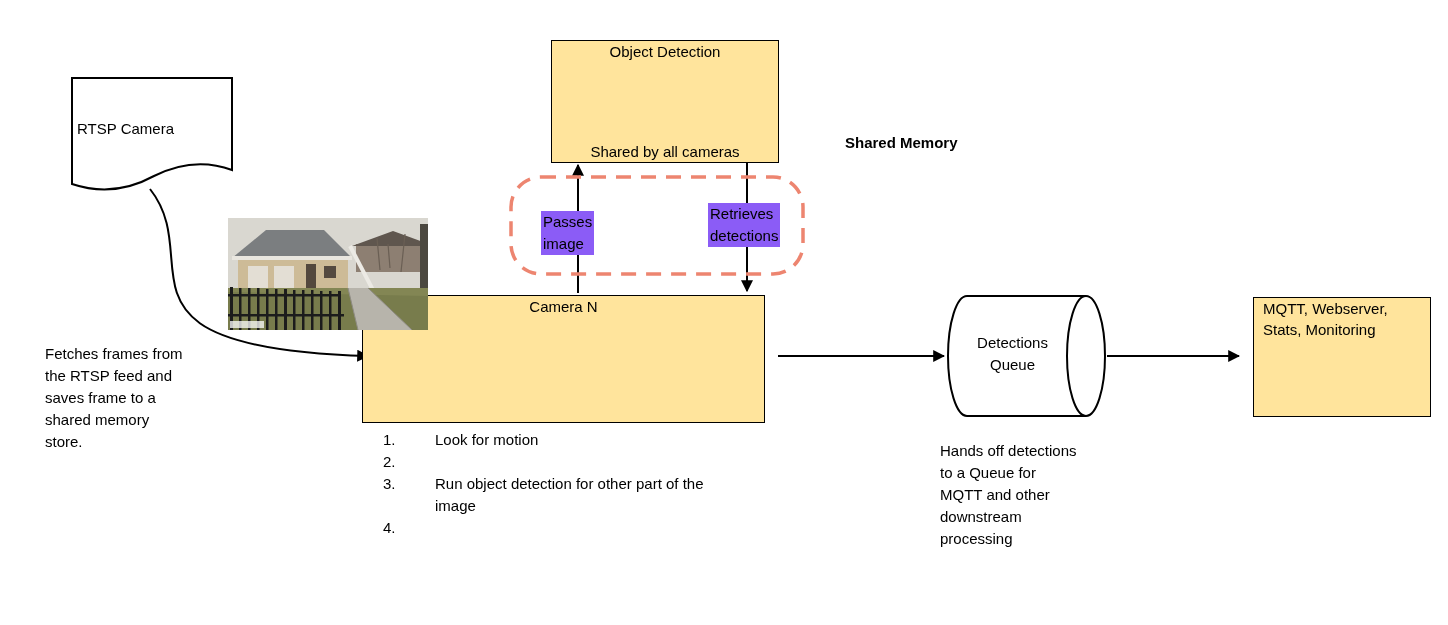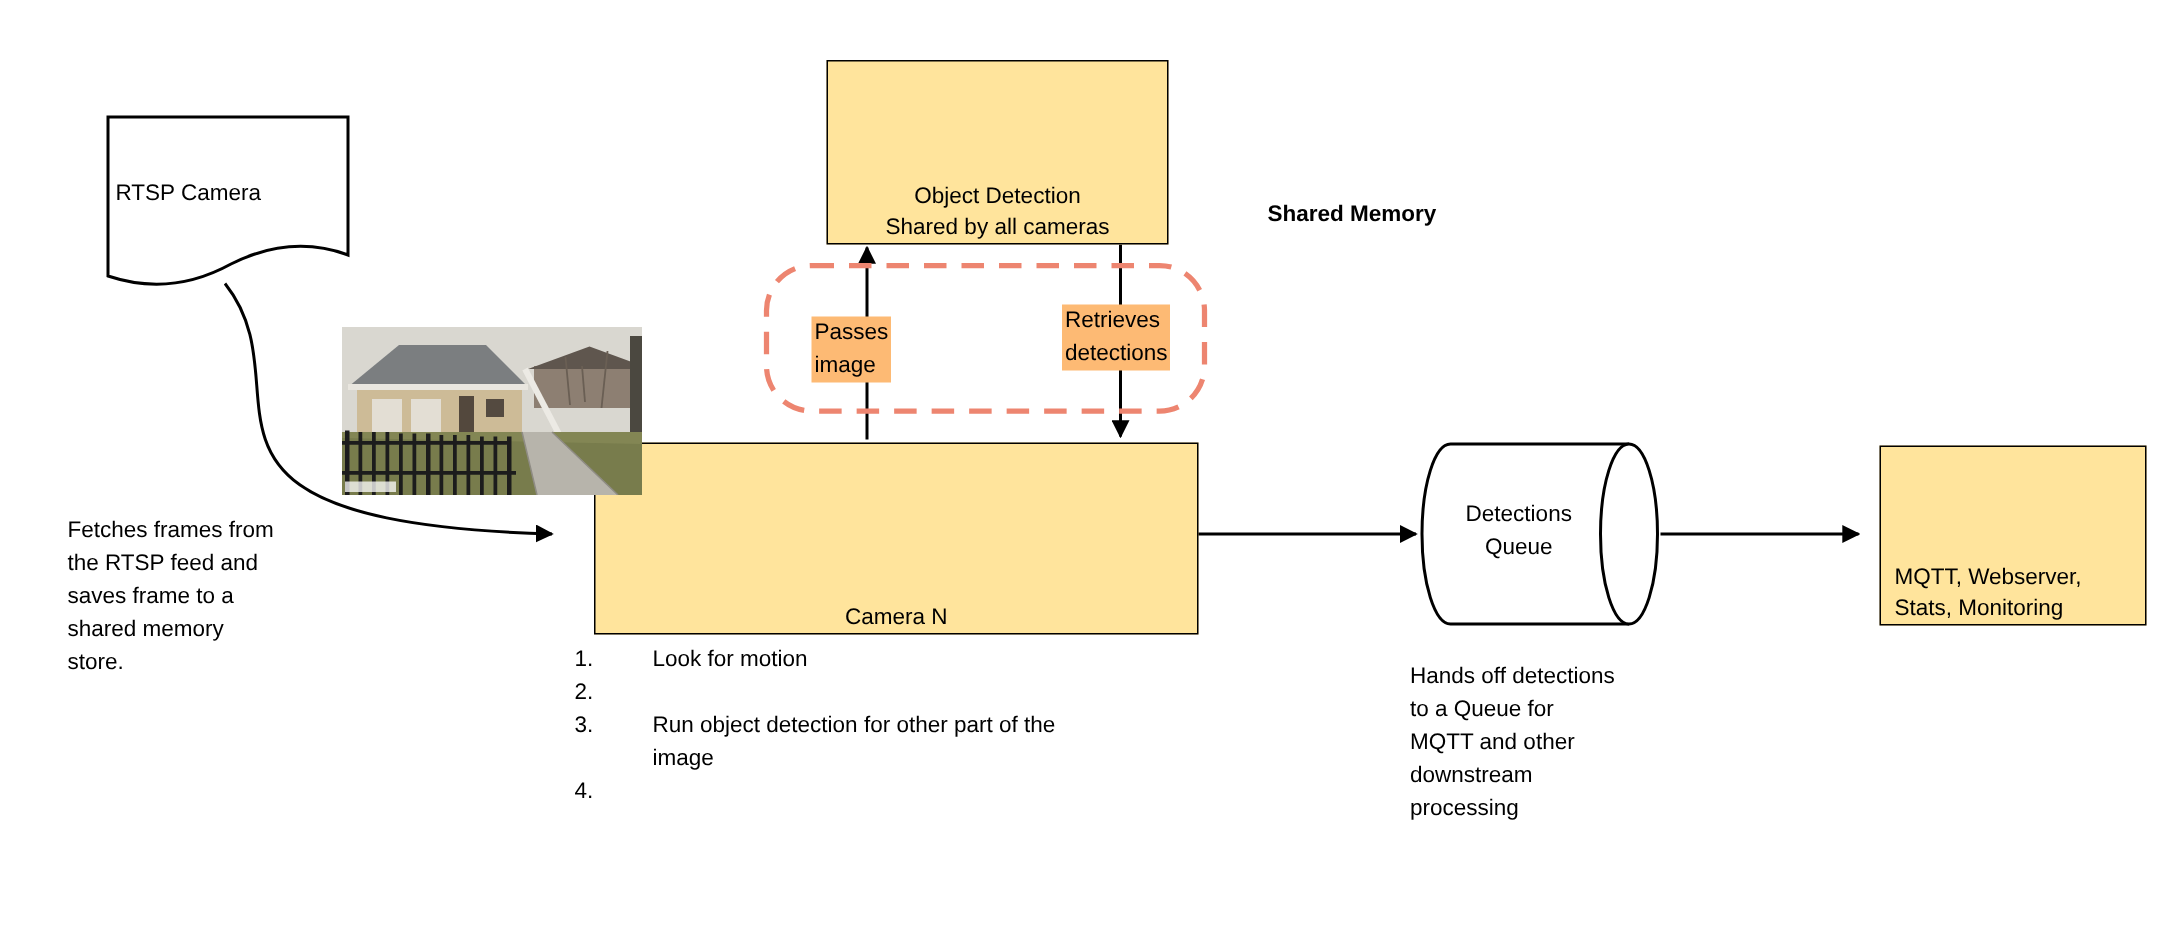--- a/index.html
+++ b/index.html
@@ -5,29 +5,29 @@
   html,body{margin:0;padding:0}
   body{
     width:1448px;height:625px;position:relative;background:#ffffff;
     font-family:"Liberation Sans","DejaVu Sans",sans-serif;color:#000;
     overflow:hidden;
   }
   .abs{position:absolute}
   .box{
     background:var(--node_fill,#ffe49c);
     border:1px solid #000;
-    display:flex;flex-direction:column;align-items:center;justify-content:flex-end;
+    display:flex;flex-direction:column;align-items:center;justify-content:space-between;
     font-size:15px;line-height:21px;text-align:center;
   }
   .box-left{align-items:flex-start;text-align:left;padding-left:9px}
   .note{font-size:15px;line-height:22px;white-space:pre-line}
   .pre{white-space:pre-line}
   .bold{font-weight:bold}
   .italic{}
-  .labelbg{background:#fdba74;padding:0 2px}
+  .labelbg{background:#8b5cf6;padding:0 2px}
   .conn{stroke:var(--arrow,#000);stroke-width:2;fill:none}
   .dash{stroke:var(--shared_memory_dash,#ed8570);stroke-width:3.5;stroke-dasharray:15 10;fill:none}
   .shape{fill:#fff;stroke:#000;stroke-width:2}
   .step{display:flex;align-items:flex-start;font-size:15px;line-height:22px}
   .step-num{flex:0 0 52px}
   .step-text{white-space:pre-line}
 </style>
 </head>
 <body>
 
@@ -57,21 +57,21 @@
     <path d="M 1086 296 L 967 296 A 19 60 0 0 0 967 416 L 1086 416" fill="none" stroke="#000" stroke-width="2"></path>
     <ellipse cx="1086" cy="356" rx="19" ry="60" fill="#fff" stroke="#000" stroke-width="2"></ellipse>
   </g>
 </svg>
 
 <div class="abs box" style="left:551px;top:40px;width:226px;height:121px">
   <div>Object Detection</div>
   <div class="italic">Shared by all cameras</div>
 </div>
 
-<div class="abs box" style="left:396px;top:295px;width:401px;height:126px">
+<div class="abs box" style="left:362px;top:295px;width:401px;height:126px">
   <div>Camera N</div>
 </div>
 
 <div class="abs box box-left" style="left:1253px;top:297px;width:167px;height:118px">
   <div class="pre">MQTT, Webserver,
 Stats, Monitoring</div>
 </div>
 
 <div class="abs" style="left:228px;top:218px;width:200px;height:112px">
   <svg viewBox="0 0 200 112" width="200" height="112">

